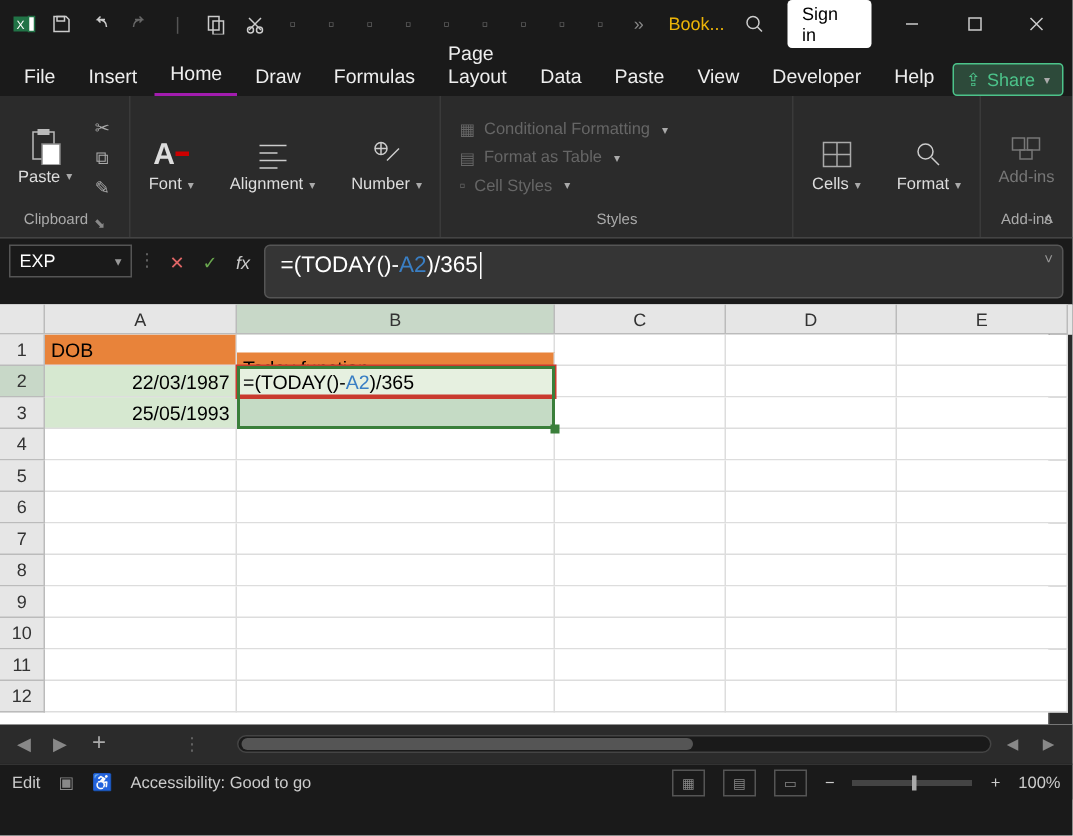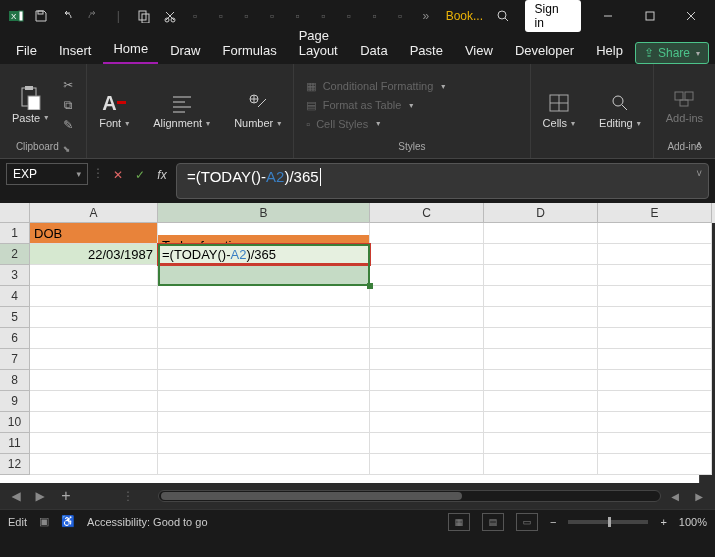--- a/index.html
+++ b/index.html
@@ -306,21 +306,21 @@
   <div class="ribbon-group">
     <div class="ribbon-group-content">
       <div class="big-btn">
         <div class="ico">
             <svg width="20" height="20">
               <circle cx="8" cy="8" r="5" fill="none" stroke="#ccc"></circle>
               <path d="M12 12l5 5" stroke="#ccc"></path>
             </svg>
           </div>
         <div class="lbl">
-            <span>Editing</span>
+            <span>Format</span>
             <span class="chev">▾</span>
           </div>
       </div>
     </div>
     <div class="ribbon-group-label"></div>
   </div>
 
   <div class="ribbon-group" style="border-right:none;">
     <div class="ribbon-group-content">
       <div class="big-btn" style="color:#777;">
@@ -443,20 +443,21 @@
         <div class="cell " style="left: 454px; top: 210px; width: 114px; height: 21px;"></div>
         <div class="cell " style="left: 568px; top: 210px; width: 114px; height: 21px;"></div>
         <div class="cell " style="left: 0px; top: 231px; width: 128px; height: 21px;"></div>
         <div class="cell " style="left: 128px; top: 231px; width: 212px; height: 21px;"></div>
         <div class="cell " style="left: 340px; top: 231px; width: 114px; height: 21px;"></div>
         <div class="cell " style="left: 454px; top: 231px; width: 114px; height: 21px;"></div>
         <div class="cell " style="left: 568px; top: 231px; width: 114px; height: 21px;"></div>
         <div class="cell hdr" style="left: 0px; top: 0px; width: 128px; height: 21px;">DOB</div>
         <div class="cell hdr" style="left: 128px; top: 12px; width: 212px; height: 21px;">Today function</div>
         <div class="cell dob" style="left: 0px; top: 21px; width: 128px; height: 21px;">22/03/1987</div>
+        <div class="cell dob" style="left: 0px; top: 42px; width: 128px; height: 21px;">25/05/1993</div>
         <div class="cell formula-cell" style="left: 128px; top: 21px; width: 212px; height: 21px;">=(TODAY()-<span class="cellref">A2</span>)/365</div>
         <div class="cell sel-range" style="left: 128px; top: 42px; width: 212px; height: 21px;"></div>
         <div class="sel-border" style="left: 128px; top: 21px; width: 212px; height: 42px;"></div>
         <div class="fill-handle" style="left: 337px; top: 60px;"></div>
       </div>
     <div class="vscroll"></div>
   </div>
 </div>
 
 <div class="sheet-bar">

